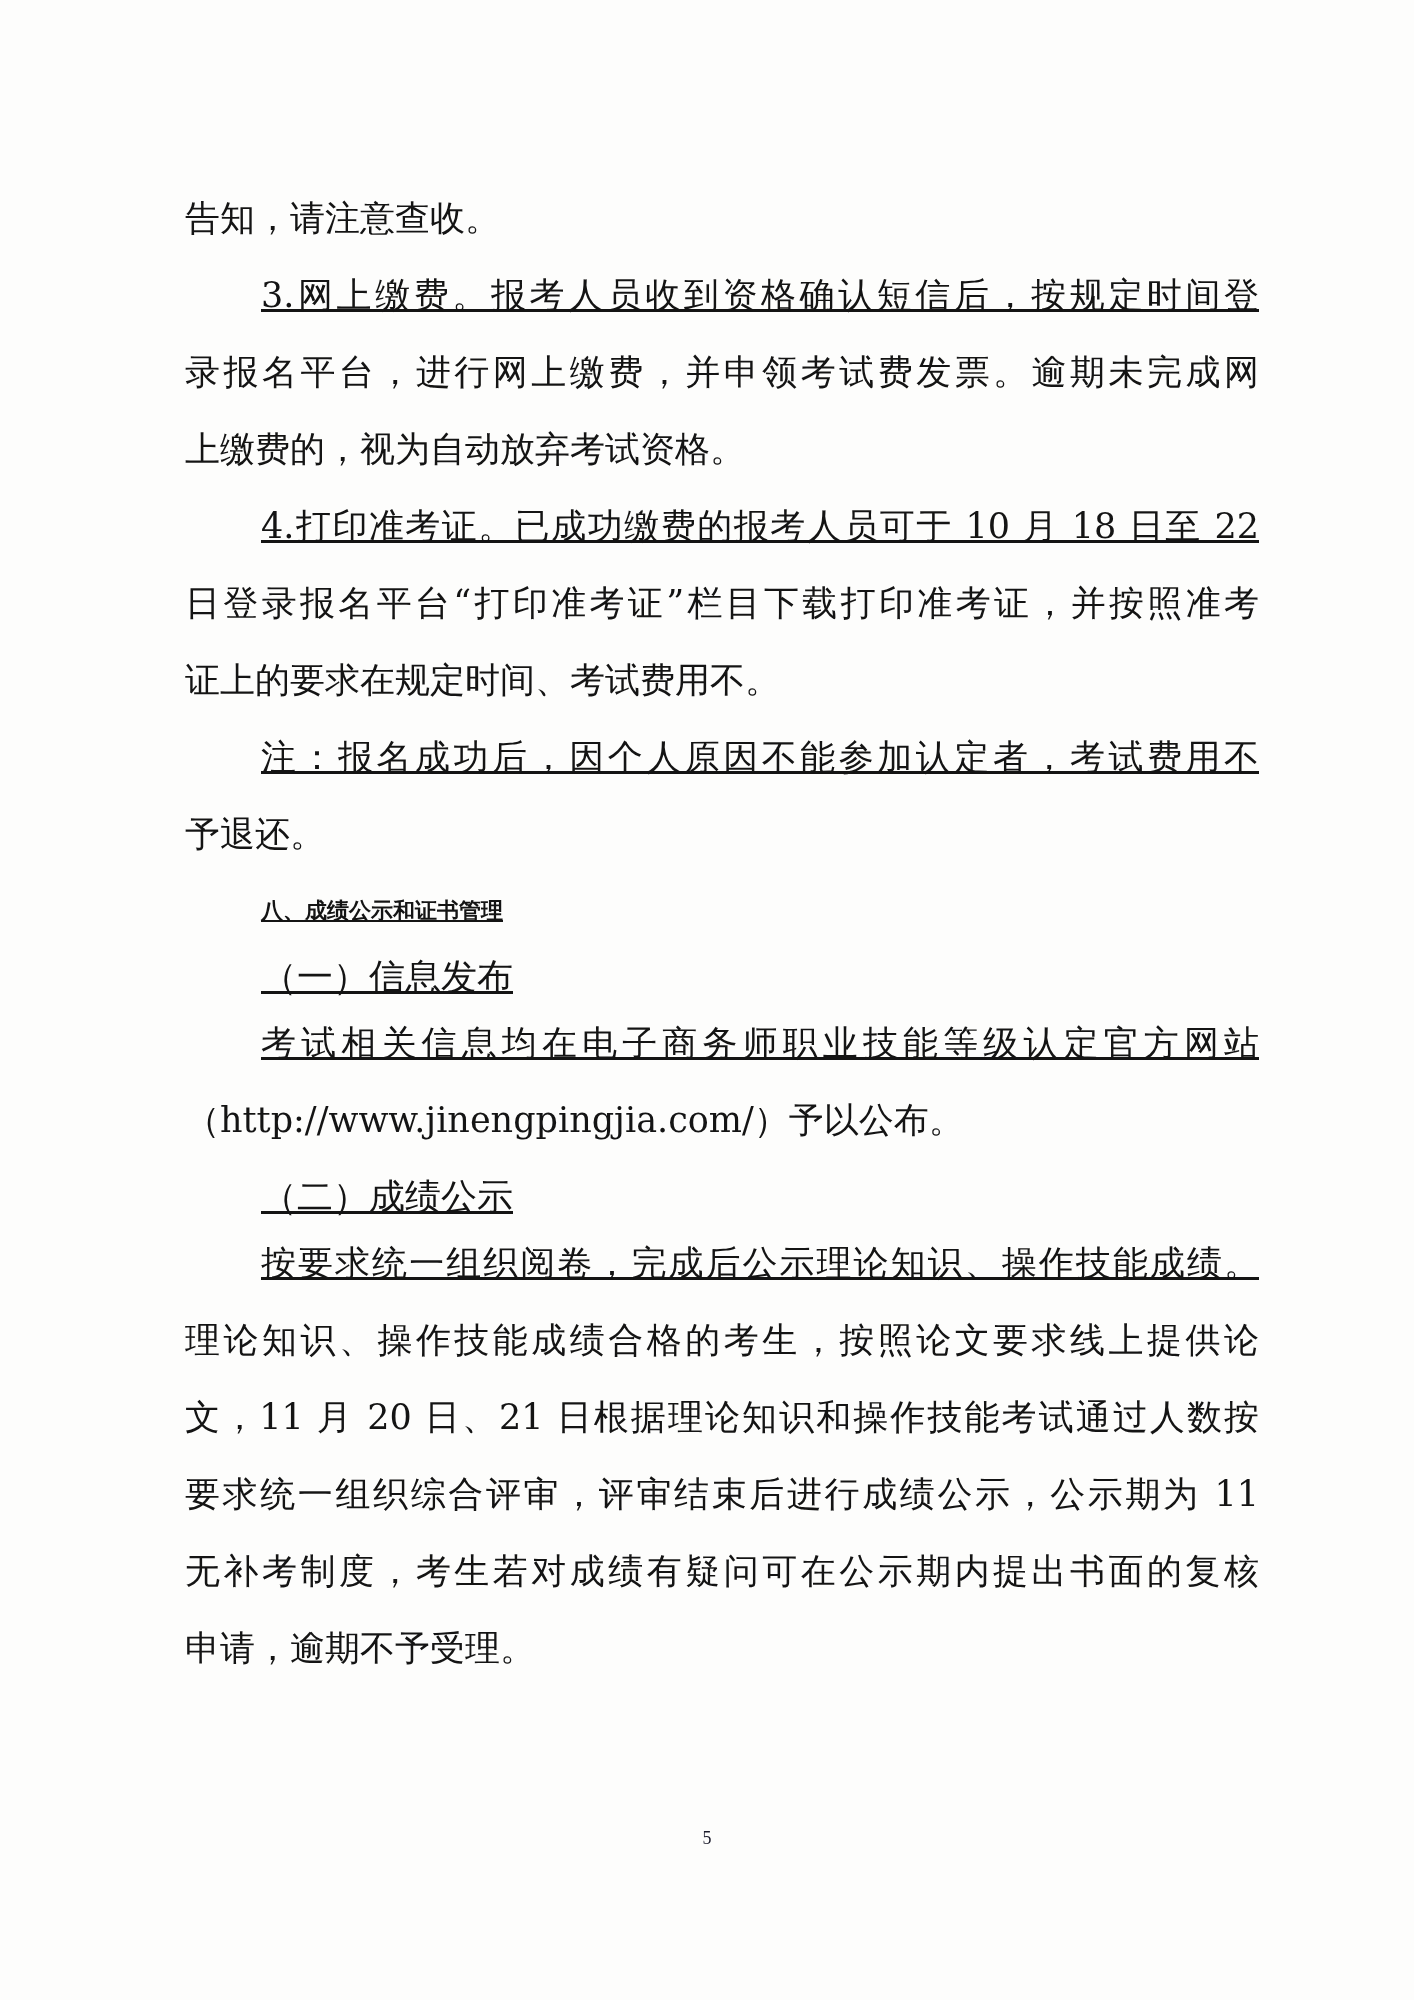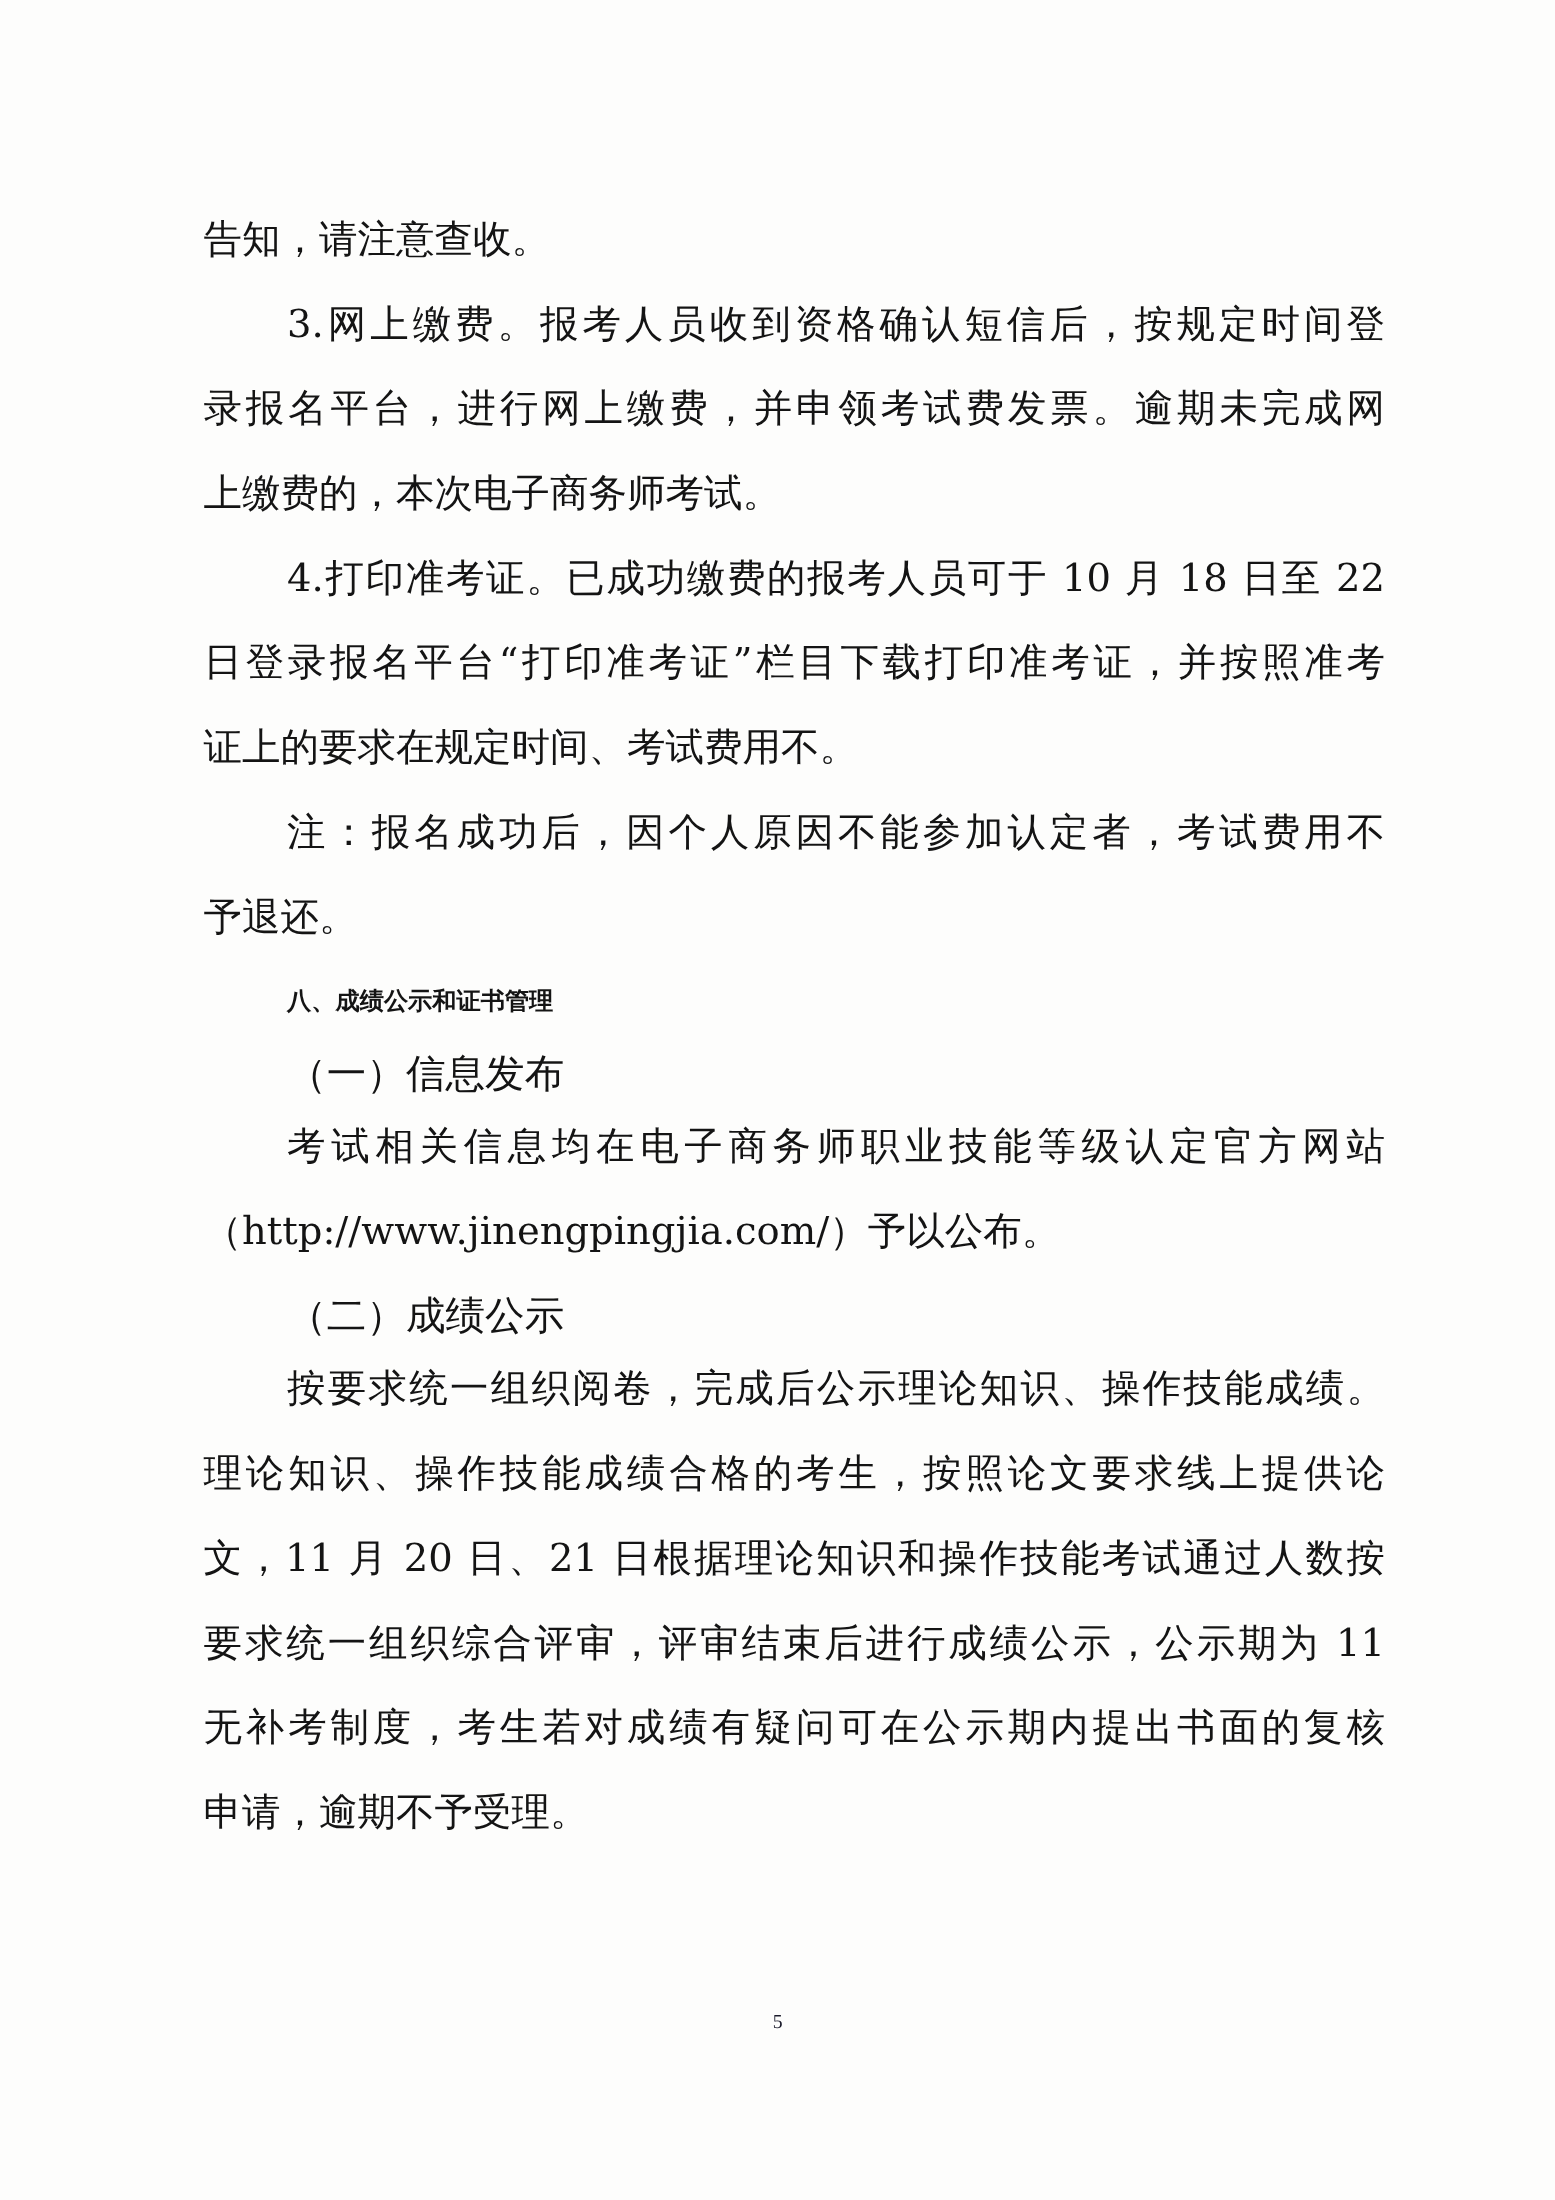--- a/index.html
+++ b/index.html
@@ -20,42 +20,42 @@
   .line {
     height: 77px;
     line-height: 44px;
     font-size: 35px;
     white-space: nowrap;
     text-align: justify;
     text-align-last: justify;
     letter-spacing: 0;
   }
   .line.last { text-align-last: left; }
-  .indent { padding-left: 76px; }
+  .indent { padding-left: 76px; text-decoration: underline; }
   .heading { font-family: "DejaVu Sans", "Liberation Sans", sans-serif; font-weight: bold; font-size: 22px; }
   .sub { font-size: 36px; }
   .h-line { height: 66px; }
   .page-number {
     position: absolute;
     left: 0; width: 1414px;
     top: 1828px;
     text-align: center;
     font-family: "Liberation Serif", serif;
     font-size: 18px;
     color: #1a1a2a;
   }
 </style>
 </head>
 <body>
 
 <div class="page">
   <div class="line last">告知，请注意查收。</div>
   <div class="line indent">3.网上缴费。报考人员收到资格确认短信后，按规定时间登</div>
   <div class="line">录报名平台，进行网上缴费，并申领考试费发票。逾期未完成网</div>
-  <div class="line last">上缴费的，本次电子商务师考试。</div>
+  <div class="line last">上缴费的，视为自动放弃考试资格。</div>
   <div class="line indent">4.打印准考证。已成功缴费的报考人员可于 10 月 18 日至 22</div>
   <div class="line">日登录报名平台“打印准考证”栏目下载打印准考证，并按照准考</div>
   <div class="line last">证上的要求在规定时间、考试费用不。</div>
   <div class="line indent">注：报名成功后，因个人原因不能参加认定者，考试费用不</div>
   <div class="line last">予退还。</div>
   <div class="line indent last heading h-line">八、成绩公示和证书管理</div>
   <div class="line indent last sub h-line">（一）信息发布</div>
   <div class="line indent">考试相关信息均在电子商务师职业技能等级认定官方网站</div>
   <div class="line last">（http://www.jinengpingjia.com/）予以公布。</div>
   <div class="line indent last sub h-line">（二）成绩公示</div>

